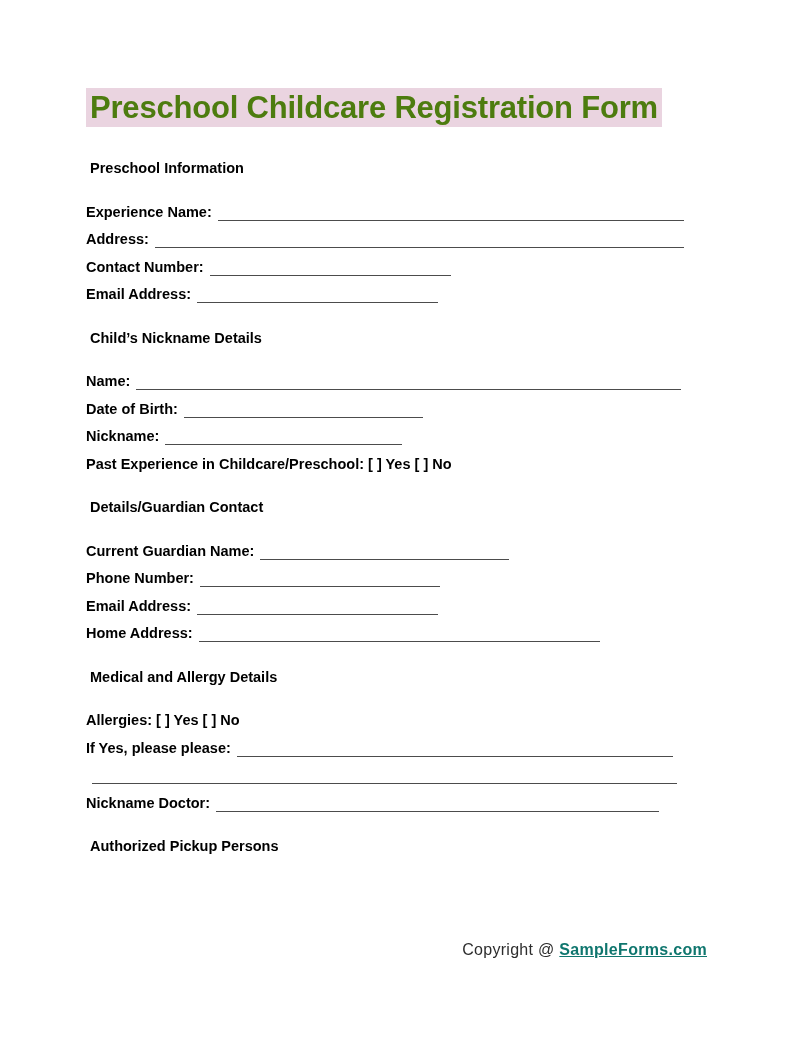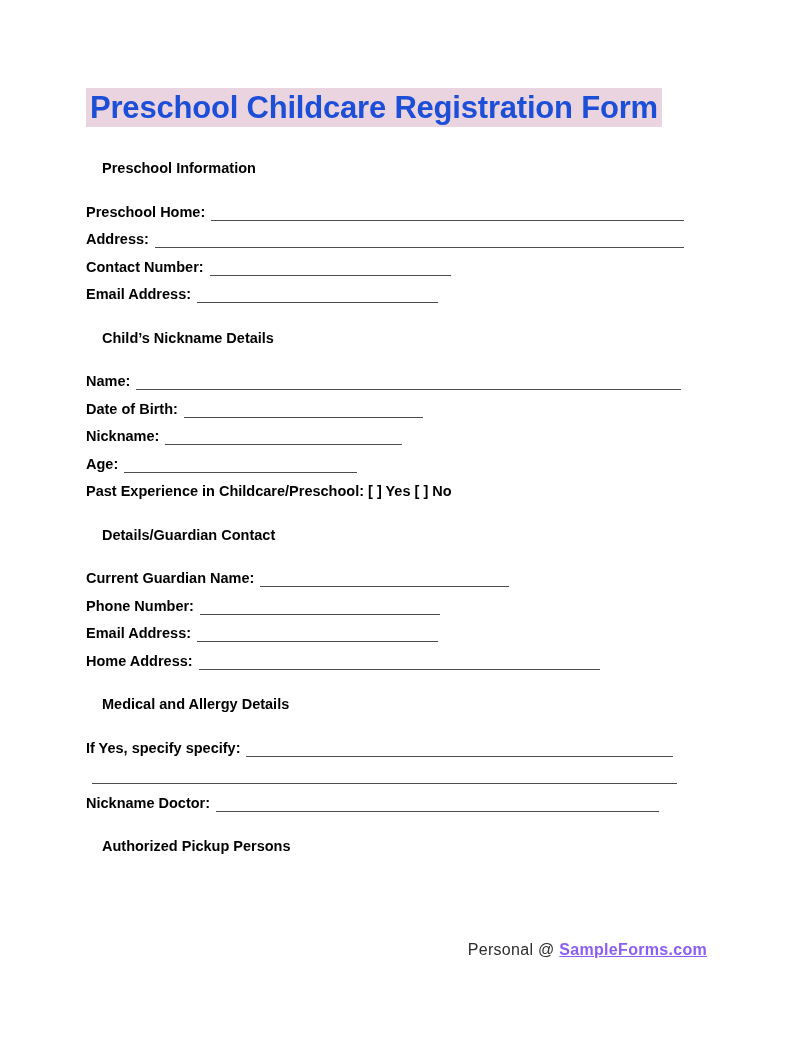--- a/index.html
+++ b/index.html
@@ -11,36 +11,36 @@
       color: #000000;
       padding: 88px 0 0 86px;
       overflow: hidden;
     }
     .content { width: 621px; }
 
     
     .title {
       display: inline-block;
       background: #ead4e0;
-      color: #1d4ed8;
+      color: #4d7c0f;
       font-size: 31px;
       font-weight: bold;
       line-height: 39px;
       padding: 0 4px;
       white-space: nowrap;
       letter-spacing: -0.2px;
       margin-bottom: 12px;
     }
 
     
     .heading {
       font-size: 14.5px;
       font-weight: bold;
       line-height: 27.5px;
-      margin: 16px 16px;
+      margin: 16px 4px;
     }
     .fields { margin: 16px 0; }
     .field {
       display: flex;
       height: 27.5px;
       width: var(--w, auto);
       font-size: 14.5px;
       font-weight: bold;
       line-height: 27.5px;
     }
@@ -56,39 +56,39 @@
     .footer {
       width: 621px;
       margin-top: 77px;
       text-align: right;
       font-size: 16px;
       color: #2d2d2d;
       letter-spacing: 0.3px;
       line-height: 24px;
     }
     .footer .link {
-      color: #8b5cf6;
+      color: #0f766e;
       font-weight: bold;
       text-decoration: underline;
       cursor: pointer;
     }
   </style>
 </head>
 <body>
 
 <div class="content">
 
   <div class="title">Preschool Childcare Registration Form</div>
 
   
   <div class="section">
     <p class="heading">Preschool Information</p>
     <div class="fields">
       <div class="field" style="--w:598px">
-        <span class="flabel">Preschool Home:</span>
+        <span class="flabel">Experience Name:</span>
         <span class="blank"></span>
       </div>
       <div class="field" style="--w:598px">
         <span class="flabel">Address:</span>
         <span class="blank"></span>
       </div>
       <div class="field" style="--w:365px">
         <span class="flabel">Contact Number:</span>
         <span class="blank"></span>
       </div>
@@ -106,24 +106,20 @@
       <div class="field" style="--w:595px">
         <span class="flabel">Name:</span>
         <span class="blank"></span>
       </div>
       <div class="field" style="--w:337px">
         <span class="flabel">Date of Birth:</span>
         <span class="blank"></span>
       </div>
       <div class="field" style="--w:316px">
         <span class="flabel">Nickname:</span>
-        <span class="blank"></span>
-      </div>
-      <div class="field" style="--w:271px">
-        <span class="flabel">Age:</span>
         <span class="blank"></span>
       </div>
       <div class="field">
         <span class="flabel">Past Experience in Childcare/Preschool: [ ] Yes [ ] No</span>
       </div>
     </div>
   </div>
 
   
   <div class="section">
@@ -145,38 +141,41 @@
         <span class="flabel">Home Address:</span>
         <span class="blank"></span>
       </div>
     </div>
   </div>
 
   
   <div class="section">
     <p class="heading">Medical and Allergy Details</p>
     <div class="fields">
+      <div class="field">
+        <span class="flabel">Allergies: [ ] Yes [ ] No</span>
+      </div>
       <div class="field" style="--w:587px">
-        <span class="flabel">If Yes, specify specify:</span>
+        <span class="flabel">If Yes, please please:</span>
         <span class="blank"></span>
       </div>
       <div class="field" style="--w:591px">
         <span class="blank"></span>
       </div>
       <div class="field" style="--w:573px">
         <span class="flabel">Nickname Doctor:</span>
         <span class="blank"></span>
       </div>
     </div>
   </div>
 
   
   <div class="section">
     <p class="heading">Authorized Pickup Persons</p>
   </div>
 
   
   <div class="footer">
-    <span>Personal @</span>
+    <span>Copyright @</span>
     <span class="link">SampleForms.com</span>
   </div>
 
 </div>
 
 </body></html>

